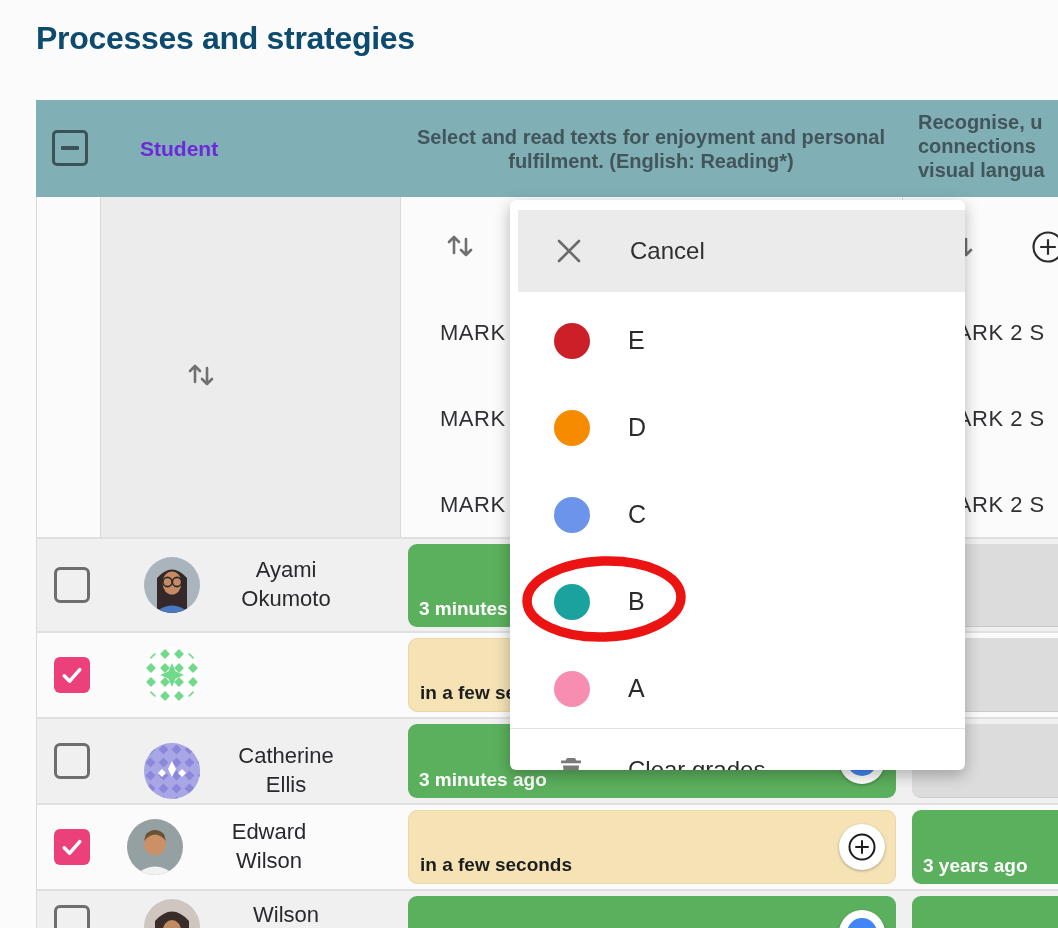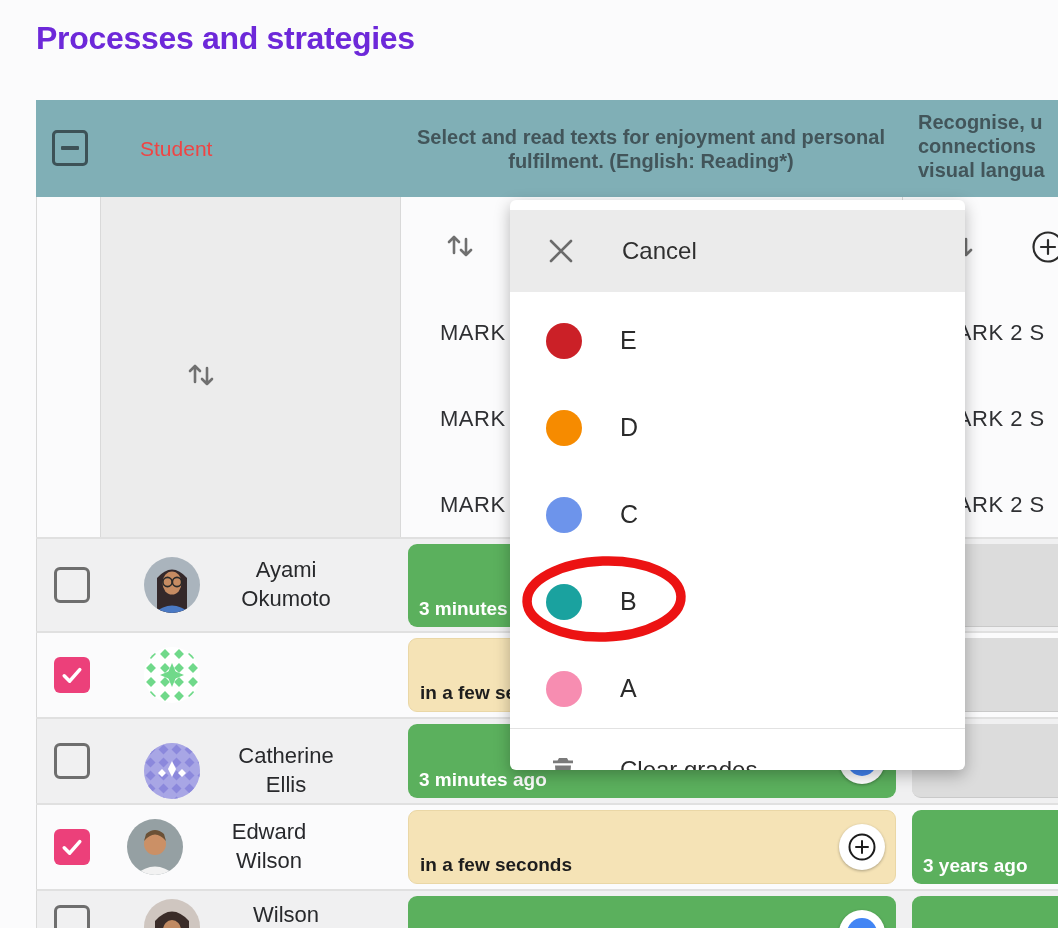--- a/index.html
+++ b/index.html
@@ -1,27 +1,27 @@
 <!DOCTYPE html>
 <html><head>
 <meta charset="utf-8">
 <style>
   html,body{margin:0;padding:0;overflow:hidden;background:#fbfbfc;}
   *{box-sizing:border-box;font-family:"Liberation Sans","DejaVu Sans",sans-serif;}
   .stage{position:relative;width:1058px;height:928px;overflow:hidden;background:#fbfbfc;}
   .abs{position:absolute;}
 
   
-  .title{left:36px;top:20px;font-size:32px;font-weight:800;color:#6d28d9;letter-spacing:-.3px;}
+  .title{left:36px;top:20px;font-size:32px;font-weight:800;color:#0c4a6e;letter-spacing:-.3px;}
 
   
   .thead{left:36px;top:100px;width:1022px;height:97px;background:#80afb6;}
   .hdr-cb{left:52px;top:130px;width:36px;height:36px;border:3px solid #3d5257;border-radius:5px;display:flex;align-items:center;justify-content:center;cursor:pointer;}
   .hdr-cb .minus{width:18px;height:3.5px;background:#3d5257;border-radius:1px;}
-  .hdr-student{left:104px;top:100px;width:296px;height:97px;display:flex;align-items:center;padding-left:36px;font-size:21px;font-weight:400;color:#ef4444;}
+  .hdr-student{left:104px;top:100px;width:296px;height:97px;display:flex;align-items:center;padding-left:36px;font-size:21px;font-weight:700;color:#6d28d9;}
   .hdr-reading{left:408px;top:100px;width:486px;height:97px;display:flex;align-items:center;justify-content:center;text-align:center;font-size:20px;line-height:24px;font-weight:700;color:#42555a;padding:0 8px;}
   .hdr-visual{left:918px;top:110px;width:380px;font-size:20px;line-height:24px;font-weight:700;color:#42555a;white-space:nowrap;}
 
   
   .sub-student-bg{left:101px;top:197px;width:299px;height:340px;background:#ececec;}
   .vsep{width:1px;background:#d9d9d9;top:197px;height:731px;}
   .hsep{left:36px;width:1022px;height:2px;background:#e0e0e0;}
   .mark-label{font-size:22px;color:#2f3033;white-space:nowrap;letter-spacing:.5px;cursor:pointer;}
 
   
@@ -48,21 +48,21 @@
   .cell-beige{background:#f5e3b6;border:1px solid #ead7a6;}
   .cell-gray{background:#dcdcdc;border-bottom:1px solid #c9c9c9;}
   .cell-text{position:absolute;left:11px;bottom:7px;font-size:19px;font-weight:700;white-space:nowrap;}
   .cell-green .cell-text{color:#ffffff;}
   .cell-beige .cell-text{color:#1d1d1d;}
   .btn-round{position:absolute;width:46px;height:46px;border-radius:50%;background:#fff;box-shadow:0 1px 3px rgba(0,0,0,.3);display:flex;align-items:center;justify-content:center;cursor:pointer;}
   .grade-dot{width:30px;height:30px;border-radius:50%;background:#4285f4;}
 
   
   .popup{left:510px;top:200px;width:455px;height:570px;background:#ffffff;border-radius:6px;box-shadow:0 5px 16px rgba(0,0,0,.28);overflow:hidden;z-index:10;}
-  .pp-row{position:absolute;left:0;right:0;display:flex;align-items:center;cursor:pointer;}
+  .pp-row{position:absolute;left:8px;right:0;display:flex;align-items:center;cursor:pointer;}
   .pp-cancel{top:10px;height:82px;background:#ebebeb;padding-left:36px;gap:46px;font-size:24px;color:#2f2f2f;}
   .pp-opt{height:87px;padding-left:36px;gap:38px;font-size:25px;color:#2b2b2b;}
   .pp-dot{width:36px;height:36px;border-radius:50%;flex:0 0 auto;}
   .pp-divider{position:absolute;left:0;right:0;top:528px;height:1px;background:#e2e2e2;}
   .pp-clear{top:524px;height:92px;padding-left:38px;gap:42px;font-size:24px;color:#2b2b2b;}
 
   .annot{left:518px;top:552px;z-index:12;pointer-events:none;}
 
   .icon-sort{display:block;}
 </style>

